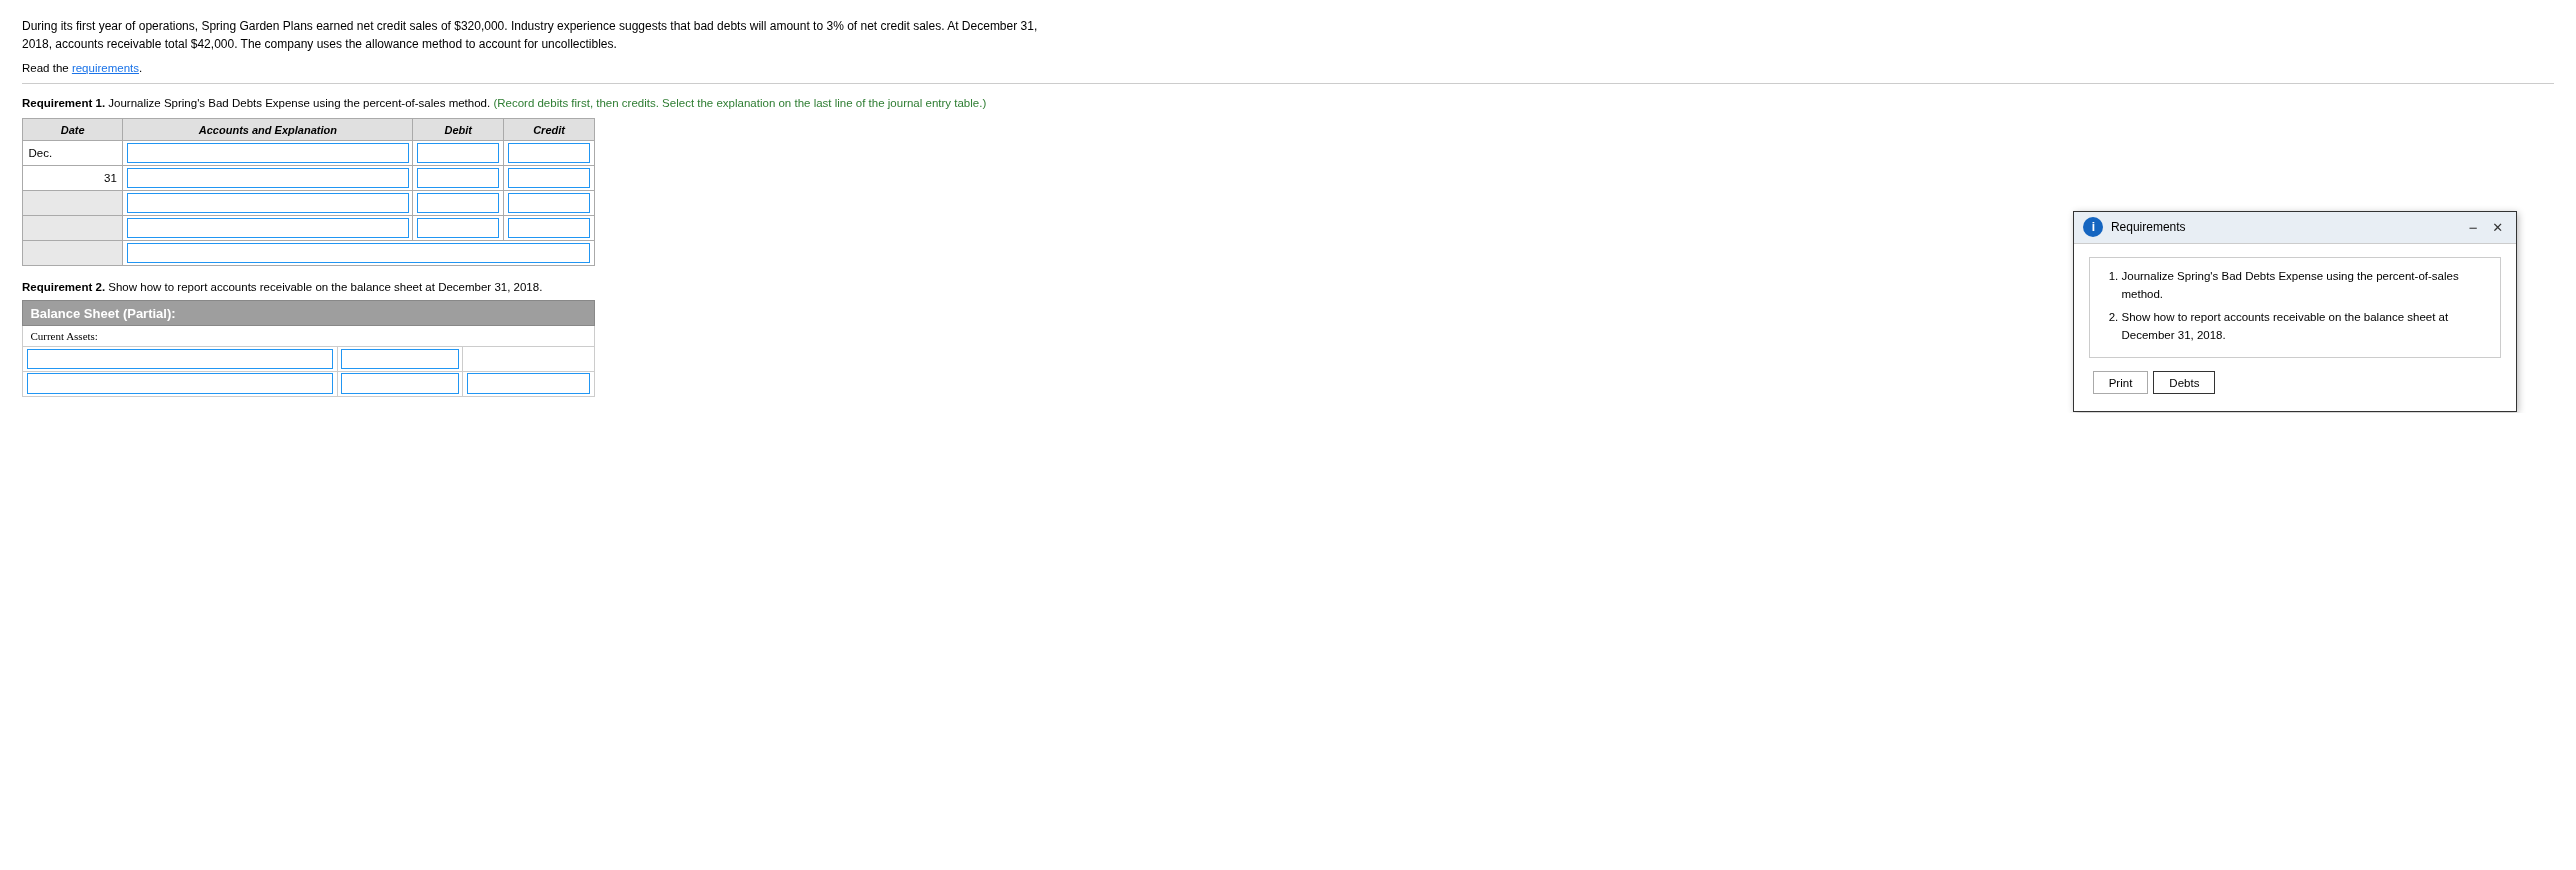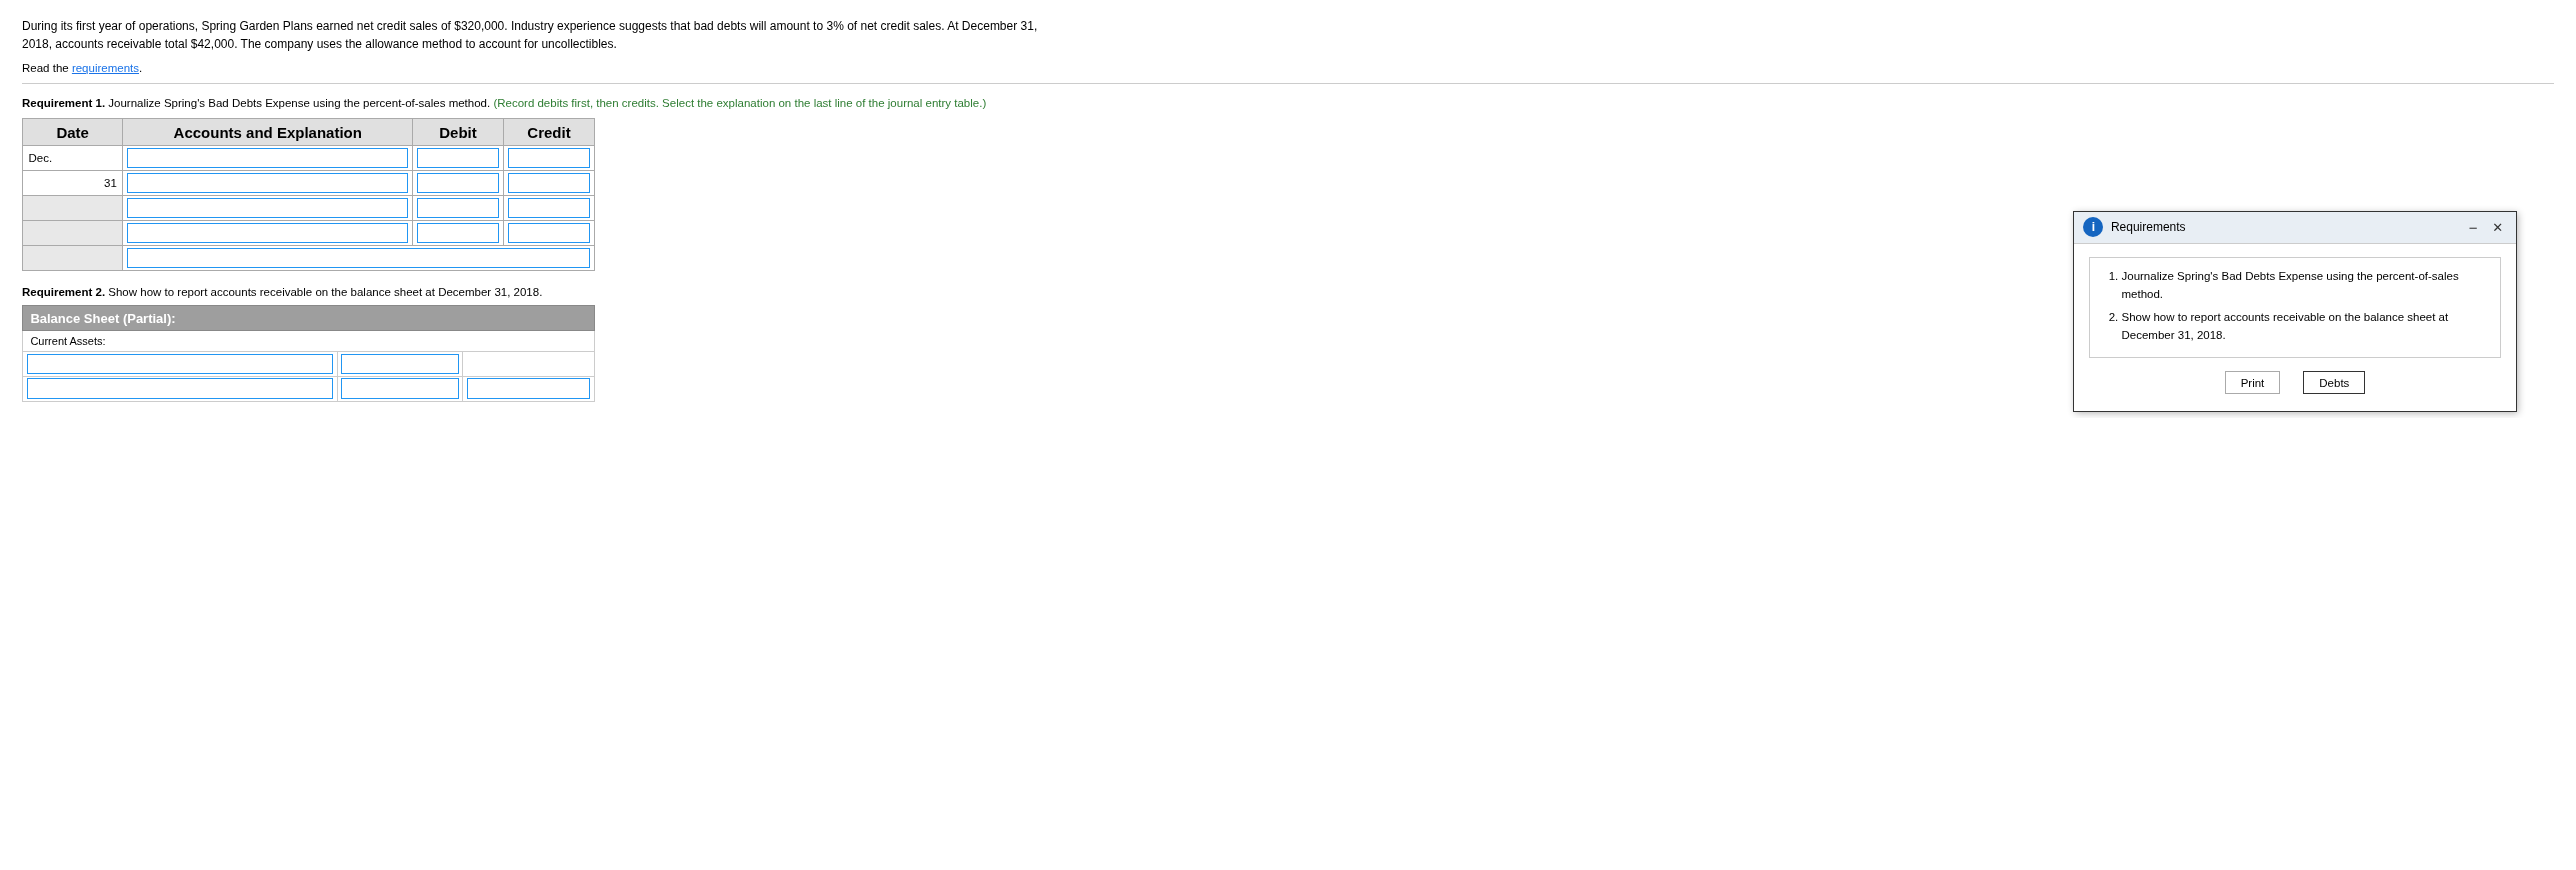--- a/index.html
+++ b/index.html
@@ -51,23 +51,24 @@
     .journal-table {
       border-collapse: collapse;
       width: 100%;
       margin-bottom: 15px;
       border: 0.9px solid #aaa;
     }
     .journal-table th {
       background: #e0e0e0;
       border: 0.9px solid #aaa;
       padding: 4.6px 9.2px;
-      font-size: 15px;
+      font-size: 11px;
       font-weight: bold;
       text-align: center;
+      font-style: italic;
     }
     .journal-table th.date-col { width: 102px; }
     .journal-table th.acct-col { width: 296px; text-align: center; }
     .journal-table th.debit-col { width: 92px; }
     .journal-table th.credit-col { width: 92px; }
     .journal-table td {
       border: 0.9px solid #aaa;
       padding: 1.8px 3.7px;
       vertical-align: middle;
       margin-left: 20px;
@@ -125,20 +126,21 @@
       font-weight: bold;
       font-size: 13px;
       padding: 4.6px 7.4px;
       border: 0.9px solid #888;
     }
     .balance-table .label-row td {
       font-size: 11px;
       padding: 3.7px 7.4px;
       background: #fff;
       border: 0.9px solid #ccc;
+      font-family: Liberation Serif, serif;
     }
     .balance-table .input-row td {
       background: #fff;
       border: 0.9px solid #ccc;
       padding: 1.8px 3.7px;
     }
 
     
     .dialog {
       position: absolute;
@@ -206,22 +208,22 @@
       line-height: 1.6;
     }
     .dialog-content-box ol {
       padding-left: 18.5px;
     }
     .dialog-content-box li {
       margin-bottom: 3.7px;
     }
     .dialog-footer {
       display: flex;
-      justify-content: center;
-      gap: 23px;
+      justify-content: flex-start;
+      gap: 5px;
       padding: 0 3.7px 3.7px 3.7px;
     }
     .btn-print {
       padding: 4.6px 15px;
       font-size: 11.5px;
       background: #fff;
       border: 0.9px solid #aaa;
       cursor: pointer;
     }
     .btn-done {

